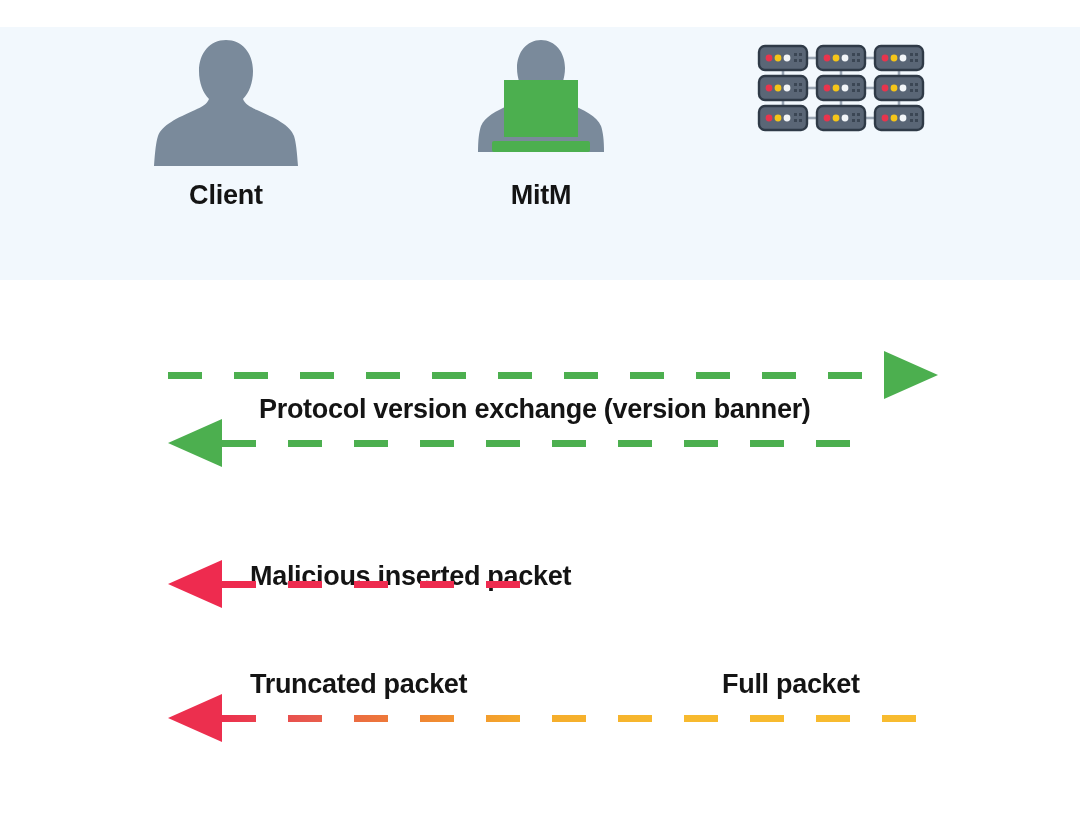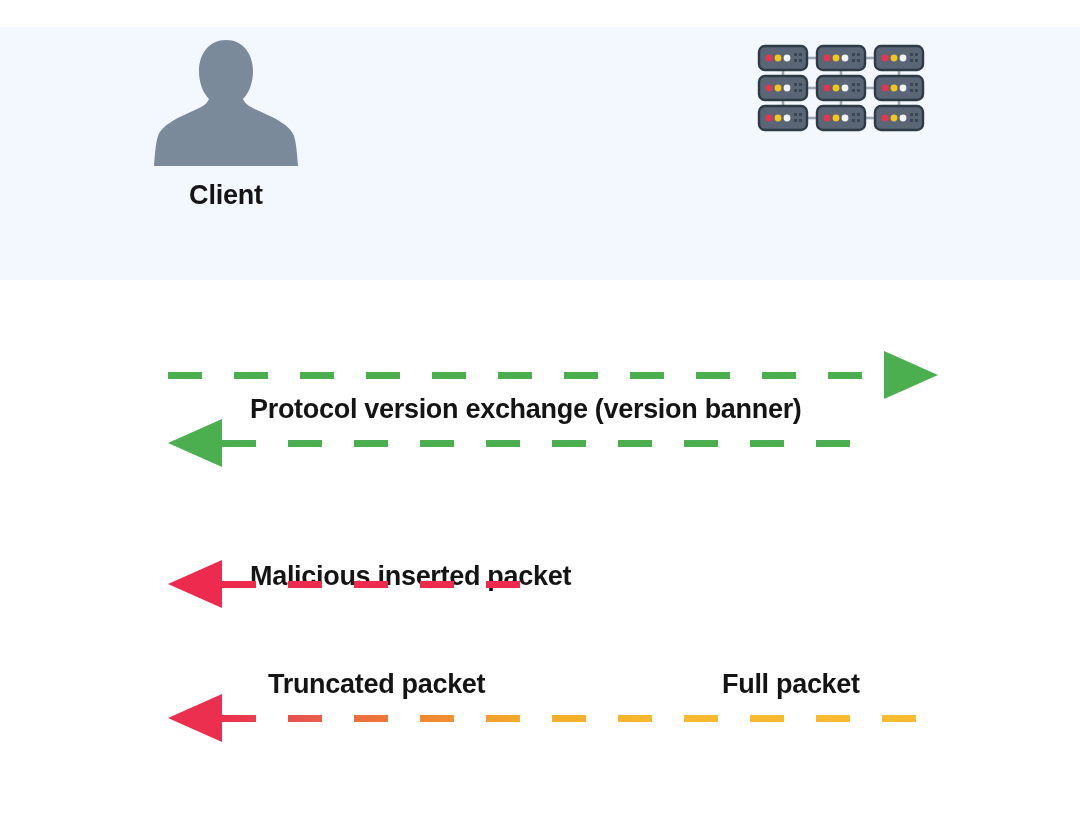--- a/index.html
+++ b/index.html
@@ -121,20 +121,30 @@
 
   <div class="node" id="node-client">
     <div class="node-icon">
       <svg viewBox="0 0 230 140" width="230" height="140" aria-hidden="true">
         <path fill="#7a8a9b" d="M115 12c-16 0-27 13-27 31 0 12 4 22 10 28 -2 5 -7 8 -14 11 -18 8 -33 15 -37 26 -2 6 -3 16 -4 30h144c-1 -14 -2 -24 -4 -30 -4 -11 -19 -18 -37 -26 -7 -3 -12 -6 -14 -11 6 -6 10 -16 10 -28 0 -18 -11 -31 -27 -31z"></path>
       </svg>
     </div>
     <div class="node-label">Client</div>
   </div>
 
+  <div class="node" id="node-mitm">
+    <div class="node-icon">
+      <svg viewBox="0 0 230 140" width="230" height="140" aria-hidden="true">
+        <path fill="#7a8a9b" d="M115 12c-14 0-24 12-24 28 0 11 4 20 9 25 -2 5 -6 7 -12 10 -16 7 -29 13 -33 23 -2 6 -3 14 -3 26h126c0 -12 -1 -20 -3 -26 -4 -10 -17 -16 -33 -23 -6 -3 -10 -5 -12 -10 5 -5 9 -14 9 -25 0 -16 -10 -28 -24 -28z"></path>
+        <rect x="78" y="52" width="74" height="57" fill="#4caf4f"></rect>
+        <rect x="66" y="113" width="98" height="11" rx="2" fill="#4caf4f"></rect>
+      </svg>
+    </div>
+    <div class="node-label">MitM</div>
+  </div>
 
   <div class="node" id="node-server">
     <div class="node-icon">
       <svg viewBox="0 0 230 140" width="230" height="140" aria-hidden="true">
         <g stroke="#9aa6b4" stroke-width="2.6">
           <line x1="62" y1="30" x2="88" y2="30"></line>
           <line x1="120" y1="30" x2="146" y2="30"></line>
           <line x1="62" y1="60" x2="88" y2="60"></line>
           <line x1="120" y1="60" x2="146" y2="60"></line>
           <line x1="62" y1="90" x2="88" y2="90"></line>
@@ -258,29 +268,29 @@
               </g>
           </g>
         </g>
       </svg>
     </div>
   </div>
 
   <div class="dash-line green" style="left:168px; top:372px; width:720px;"></div>
   <div class="arrow-head right green" style="left:884px; top:351px;"></div>
 
-  <div class="flow-label" style="left:250px; top:394px;">Protocol version exchange (version banner)</div>
+  <div class="flow-label" style="left:259px; top:394px;">Protocol version exchange (version banner)</div>
 
   <div class="dash-line green" style="left:222px; top:440px; width:640px;"></div>
   <div class="arrow-head left green" style="left:168px; top:419px;"></div>
 
   <div class="flow-label" style="left:250px; top:561px;">Malicious inserted packet</div>
 
   <div class="dash-line red" style="left:222px; top:581px; width:330px;"></div>
   <div class="arrow-head left red" style="left:168px; top:560px;"></div>
 
-  <div class="flow-label" style="left:250px; top:669px;margin-left:18px;">Truncated packet</div>
+  <div class="flow-label" style="left:250px; top:669px;">Truncated packet</div>
   <div class="flow-label" style="left:722px; top:669px;">Full packet</div>
 
   <div class="dash-line gradient" style="left:222px; top:715px; width:718px;"></div>
   <div class="arrow-head left crimson" style="left:168px; top:694px;"></div>
 
 </div>
 
 </body></html>

